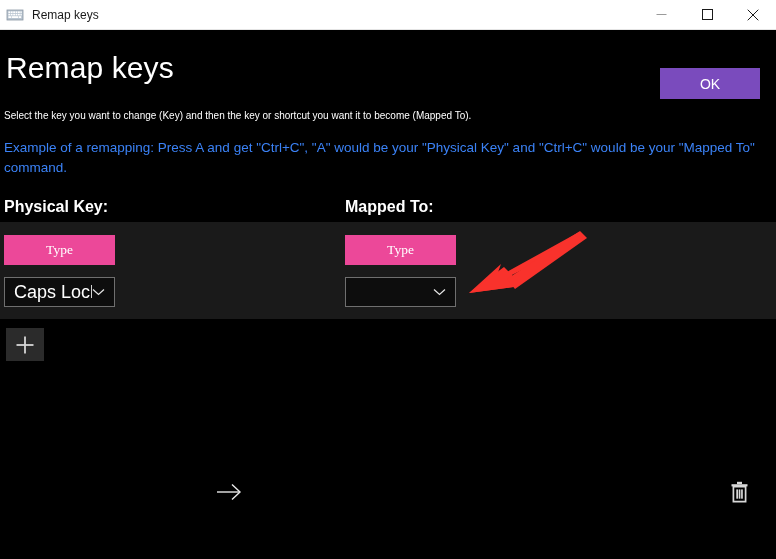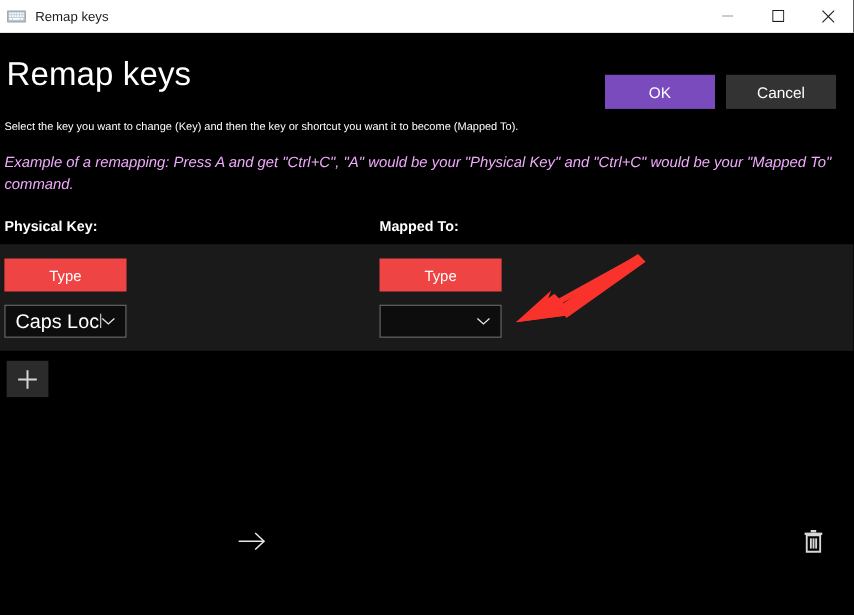--- a/index.html
+++ b/index.html
@@ -110,30 +110,29 @@
     font-size: 10px;
     color: #ffffff;
     line-height: 1.35;
   }
   .example {
     position: absolute;
     left: 4px;
     top: 138px;
     width: 766px;
     font-size: 13.5px;
-    font-style: italic;
-    color: #f0abfc;
+    color: #3b82f6;
     line-height: 1.5;
   }
 
   
   .col-label {
     position: absolute;
     top: 198px;
-    font-size: 13px;
+    font-size: 16px;
     font-weight: bold;
     color: #ffffff;
     text-align: center;
   }
   .col-label.left  { left: 4px; }
   .col-label.right { left: 345px; }
 
   
   .remap-row {
     position: absolute;
@@ -143,25 +142,25 @@
     height: 97px;
     background: #1a1a1a;
   }
   .cell-col { position: absolute; top: 13px; width: 111px; }
   .cell-col.left  { left: 4px; }
   .cell-col.right { left: 345px; }
 
   .type-btn {
     width: 111px;
     height: 30px;
-    background: #ef4444;
+    background: #ec4899;
     border: none;
     color: #ffffff;
     font-size: 13.5px;
-    font-family: Liberation Sans, sans-serif;
+    font-family: Liberation Serif, serif;
     display: flex;
     align-items: center;
     justify-content: center;
     cursor: pointer;
   }
   .key-dropdown {
     margin-top: 12px;
     width: 111px;
     height: 30px;
     background: #0d0d0d;
@@ -273,21 +272,20 @@
         <line x1="11.3" y1="0.7" x2="0.7" y2="11.3" stroke="#1a1a1a" stroke-width="1"></line>
       </svg>
     </button>
   </div>
 </div>
 
 <div class="header">
   <div class="page-title">Remap keys</div>
   <div class="hdr-buttons">
     <button class="btn-ok">OK</button>
-    <button class="btn-cancel">Cancel</button>
   </div>
 </div>
 
 <div class="desc">Select the key you want to change (Key) and then the key or shortcut you want it to become (Mapped To).</div>
 <div class="example">Example of a remapping: Press A and get "Ctrl+C", "A" would be your "Physical Key" and "Ctrl+C" would be your "Mapped To" command.</div>
 
 <div class="col-label left">Physical Key:</div>
 <div class="col-label right">Mapped To:</div>
 
 <div class="remap-row">

